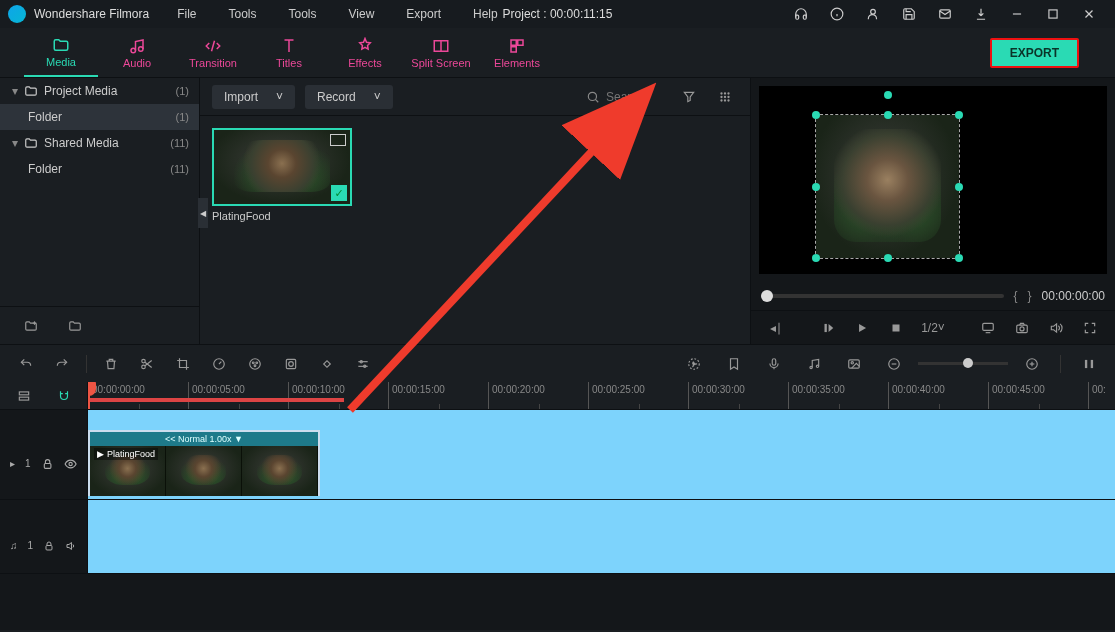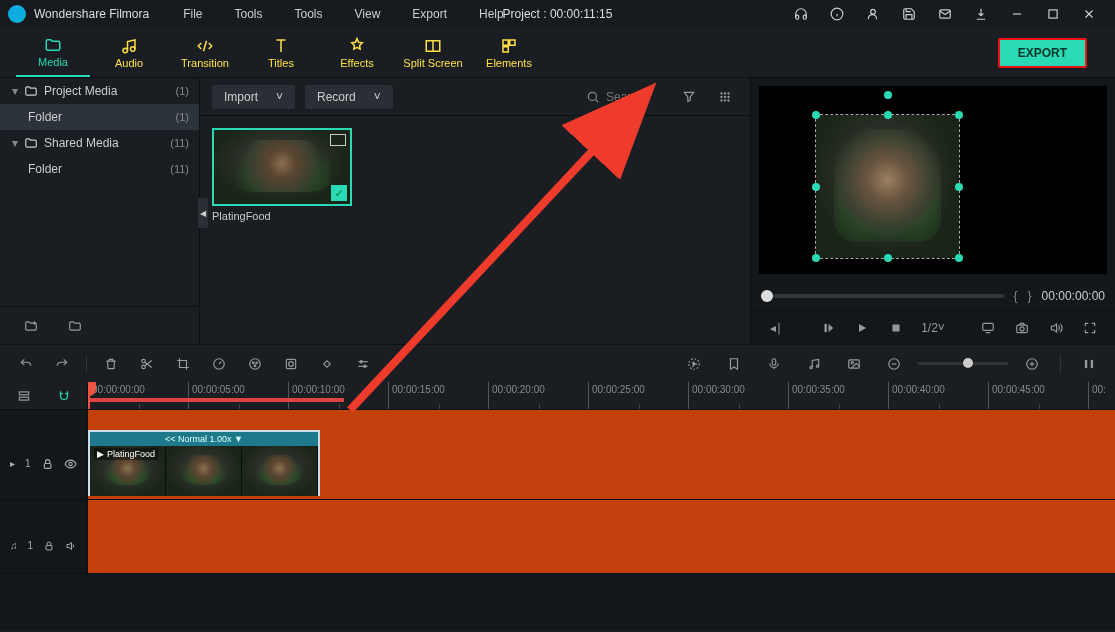--- a/index.html
+++ b/index.html
@@ -1,28 +1,28 @@
 <!DOCTYPE html>
 <html><head>
 <meta charset="utf-8">
 <style>
 * { margin: 0; padding: 0; box-sizing: border-box; user-select: none; }
 body { width: 1115px; height: 632px; background: #1a1e22; font-family: "Segoe UI", Arial, sans-serif; color: #ccc; font-size: 12px; overflow: hidden; position: relative; }
 .titlebar { height: 28px; background: #171b1f; display: flex; align-items: center; padding: 0 8px; }
 .logo { width: 18px; height: 18px; background: linear-gradient(135deg, #0ea5e9, #06b6d4); border-radius: 50%; margin-right: 8px; }
-.app-title { font-size: 12px; color: #ddd; margin-right: 24px; }
+.app-title { font-size: 12px; color: #ddd; margin-right: 18px; }
 .menu { display: flex; gap: 12px; }
 .menu-item { padding: 3px 10px; color: #ccc; cursor: pointer; }
 .doc-title { position: absolute; left: 50%; transform: translateX(-50%); font-size: 12px; color: #ddd; }
 .win-controls { margin-left: auto; display: flex; gap: 0; }
 .win-btn { width: 36px; height: 28px; display: flex; align-items: center; justify-content: center; color: #ccc; cursor: pointer; }
 .ico { width: 14px; height: 14px; }
 
-.tool-tabs { height: 50px; background: #1a1e22; display: flex; align-items: center; padding: 0 16px; gap: 2px; border-bottom: 1px solid #0d1013; }
-.tool-tab { display: flex; flex-direction: column; align-items: center; justify-content: center; width: 74px; height: 48px; color: #fde047; cursor: pointer; gap: 2px; }
+.tool-tabs { height: 50px; background: #1a1e22; display: flex; align-items: center; padding: 0 24px; gap: 2px; border-bottom: 1px solid #0d1013; }
+.tool-tab { display: flex; flex-direction: column; align-items: center; justify-content: center; width: 74px; height: 48px; color: #ec4899; cursor: pointer; gap: 2px; }
 .tool-tab.active { color: #2adab4; border-bottom: 2px solid #2adab4; }
 .tool-tab .ti { width: 18px; height: 18px; }
 .tool-lbl { font-size: 11px; }
 .export-btn { margin-left: auto; margin-right: 12px; background: #2adab4; color: #0a3328; font-weight: 600; padding: 6px 18px; border-radius: 2px; border: 2px solid #e11; cursor: pointer; font-size: 12px; }
 
 .main { display: flex; height: 266px; }
 .side { width: 200px; background: #1a1e22; border-right: 1px solid #0d1013; position: relative; }
 .side-list { }
 .side-row { display: flex; align-items: center; padding: 6px 10px; cursor: pointer; }
 .side-row.lvl1 { padding-left: 28px; }
@@ -84,21 +84,21 @@
 .tick { width: 100px; flex-shrink: 0; border-left: 1px solid #555; font-size: 10px; color: #888; padding-left: 3px; padding-top: 2px; position: relative; }
 .tick::after { content:""; position:absolute; left:50%; bottom:0; width:1px; height:5px; background:#444; }
 .playhead { position: absolute; left: 0; top: 0; width: 2px; height: 250px; background: #e54; z-index: 5; }
 .playhead::before { content: ""; position: absolute; top: -2px; left: -6px; width: 14px; height: 16px; background: #e54; border-radius: 4px 4px 7px 7px; }
 .range-bar { position: absolute; left: 0; top: 16px; height: 4px; width: 256px; background: #d44; }
 
 .tracks { height: 220px; overflow: hidden; background: #14171a; position: relative; }
 .track { display: flex; height: 72px; border-bottom: 1px solid #0d1013; }
 .track.audio { height: 56px; }
 .tr-head { width: 88px; border-right: 1px solid #0d1013; display: flex; align-items: center; gap: 10px; padding: 0 10px; font-size: 10px; color: #aaa; }
-.tr-body { flex: 1; position: relative; background: #c2410c; }
+.tr-body { flex: 1; position: relative; background: #7dd3fc; }
 .tr-gap { height: 18px; display: flex; }
 .tr-gap .tr-head { height: 18px; }
 .tr-gap .tr-body { height: 18px; }
 .clip-bar { position: absolute; left: 0; top: 2px; height: 66px; width: 232px; border: 2px solid #cde; background: #1a2418; }
 .clip-bar .hdr { height: 14px; background: #1e7a8a; color: #dff; font-size: 9px; text-align: center; line-height: 14px; }
 .clip-bar .body { display: flex; height: 50px; position: relative; }
 .clip-bar .lbl-overlay { position: absolute; top: 2px; left: 4px; font-size: 9px; color: #fff; background: rgba(0,0,0,.4); padding: 1px 3px; display: flex; gap: 3px; align-items: center; z-index: 2; }
 .clip-bar .frame { flex: 1; background: radial-gradient(ellipse at 50% 45%, #5a4a3a 0%, #2a3028 40%, #1a2418 75%); border-right: 1px solid #0a1008; }
 .clip-bar .frame::after { content:""; display:block; width:60%; height:60%; margin:12% auto 0; background: radial-gradient(circle at 50% 45%, #8a7050 0%, #5a4530 30%, transparent 65%), radial-gradient(circle at 30% 75%, #2a5028 0%, transparent 45%), radial-gradient(circle at 72% 75%, #2a5028 0%, transparent 45%); border-radius: 40%; }
 

